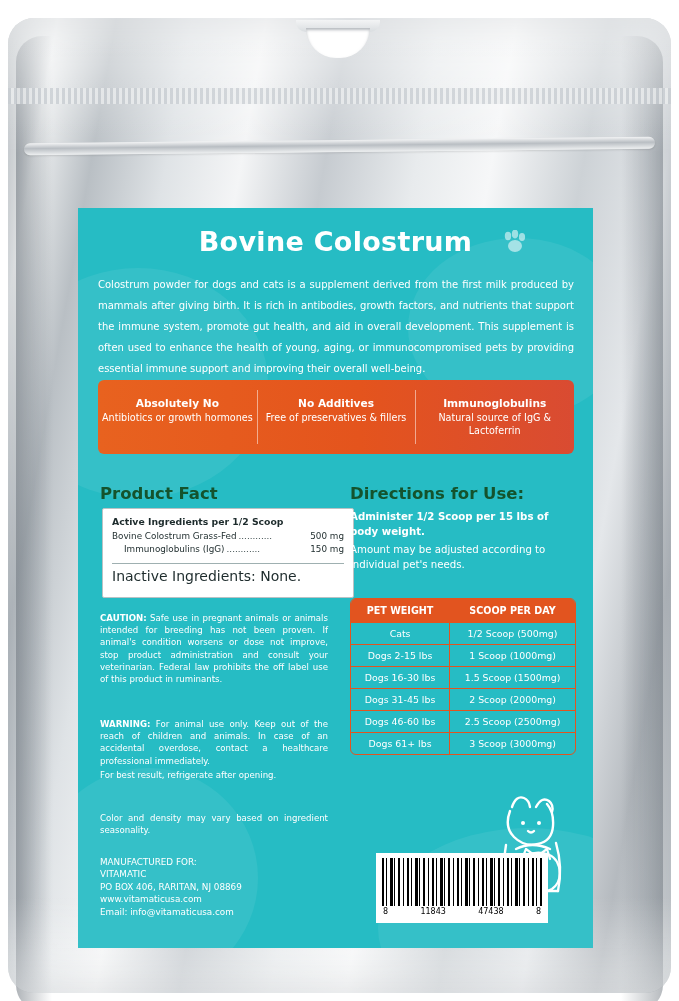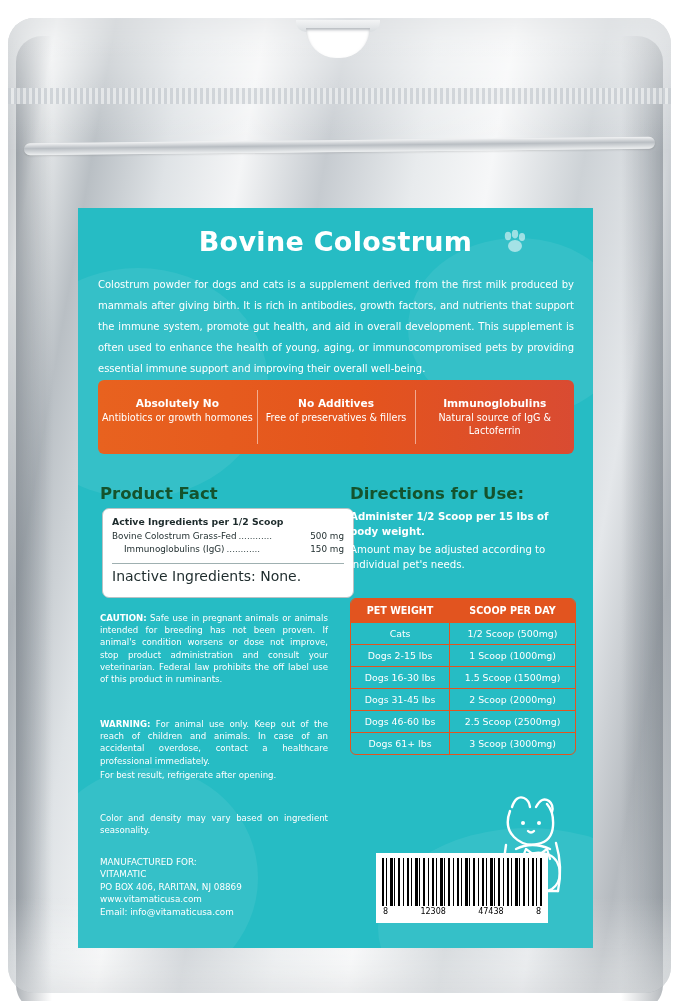--- a/index.html
+++ b/index.html
@@ -99,21 +99,21 @@
 
   .sec-title{
     position:absolute;color:#14532d;font-weight:bold;font-size:16.5px;
   }
   .t-fact{left:22px;top:276px;}
   .t-dir{left:272px;top:276px;}
 
   
   .factbox{
     position:absolute;left:24px;top:300px;width:252px;height:90px;
-    background:#ffffff;border:1px solid #b9c2c4;border-radius:7px;
+    background:#ffffff;border:1px solid #b9c2c4;border-radius:2px;
     padding:7px 9px;box-sizing:border-box;color:#1d2b2c;
   }
   .fb-h{font-weight:bold;font-size:9.3px;margin-bottom:3px;}
   .fb-row{font-size:8.8px;line-height:13px;display:flex;}
   .fb-name{white-space:nowrap;}
   .fb-dots{flex:1;overflow:hidden;white-space:nowrap;color:#3b4a4b;padding:0 2px;}
   .fb-val{white-space:nowrap;}
   .fb-rule{border-top:1px solid #9fb0b1;margin:7px 0 4px;}
   .fb-in{font-weight:bold;font-size:14px;}
   .fb-in span{font-weight:normal;}
@@ -306,19 +306,19 @@
         <circle cx="54" cy="80" r="1.8" fill="#ffffff" stroke="none"></circle>
         <circle cx="70" cy="80" r="1.8" fill="#ffffff" stroke="none"></circle>
         <path d="M58 88 q4 4 8 0"></path>
       </g>
     </svg>
 
     <div class="barcode">
       <div class="bars"></div>
       <div class="bc-digits">
         <span>8</span>
-        <span>12308</span>
+        <span>11843</span>
         <span>47438</span>
         <span>8</span>
       </div>
     </div>
   </div>
 </div>
 
 </body></html>

